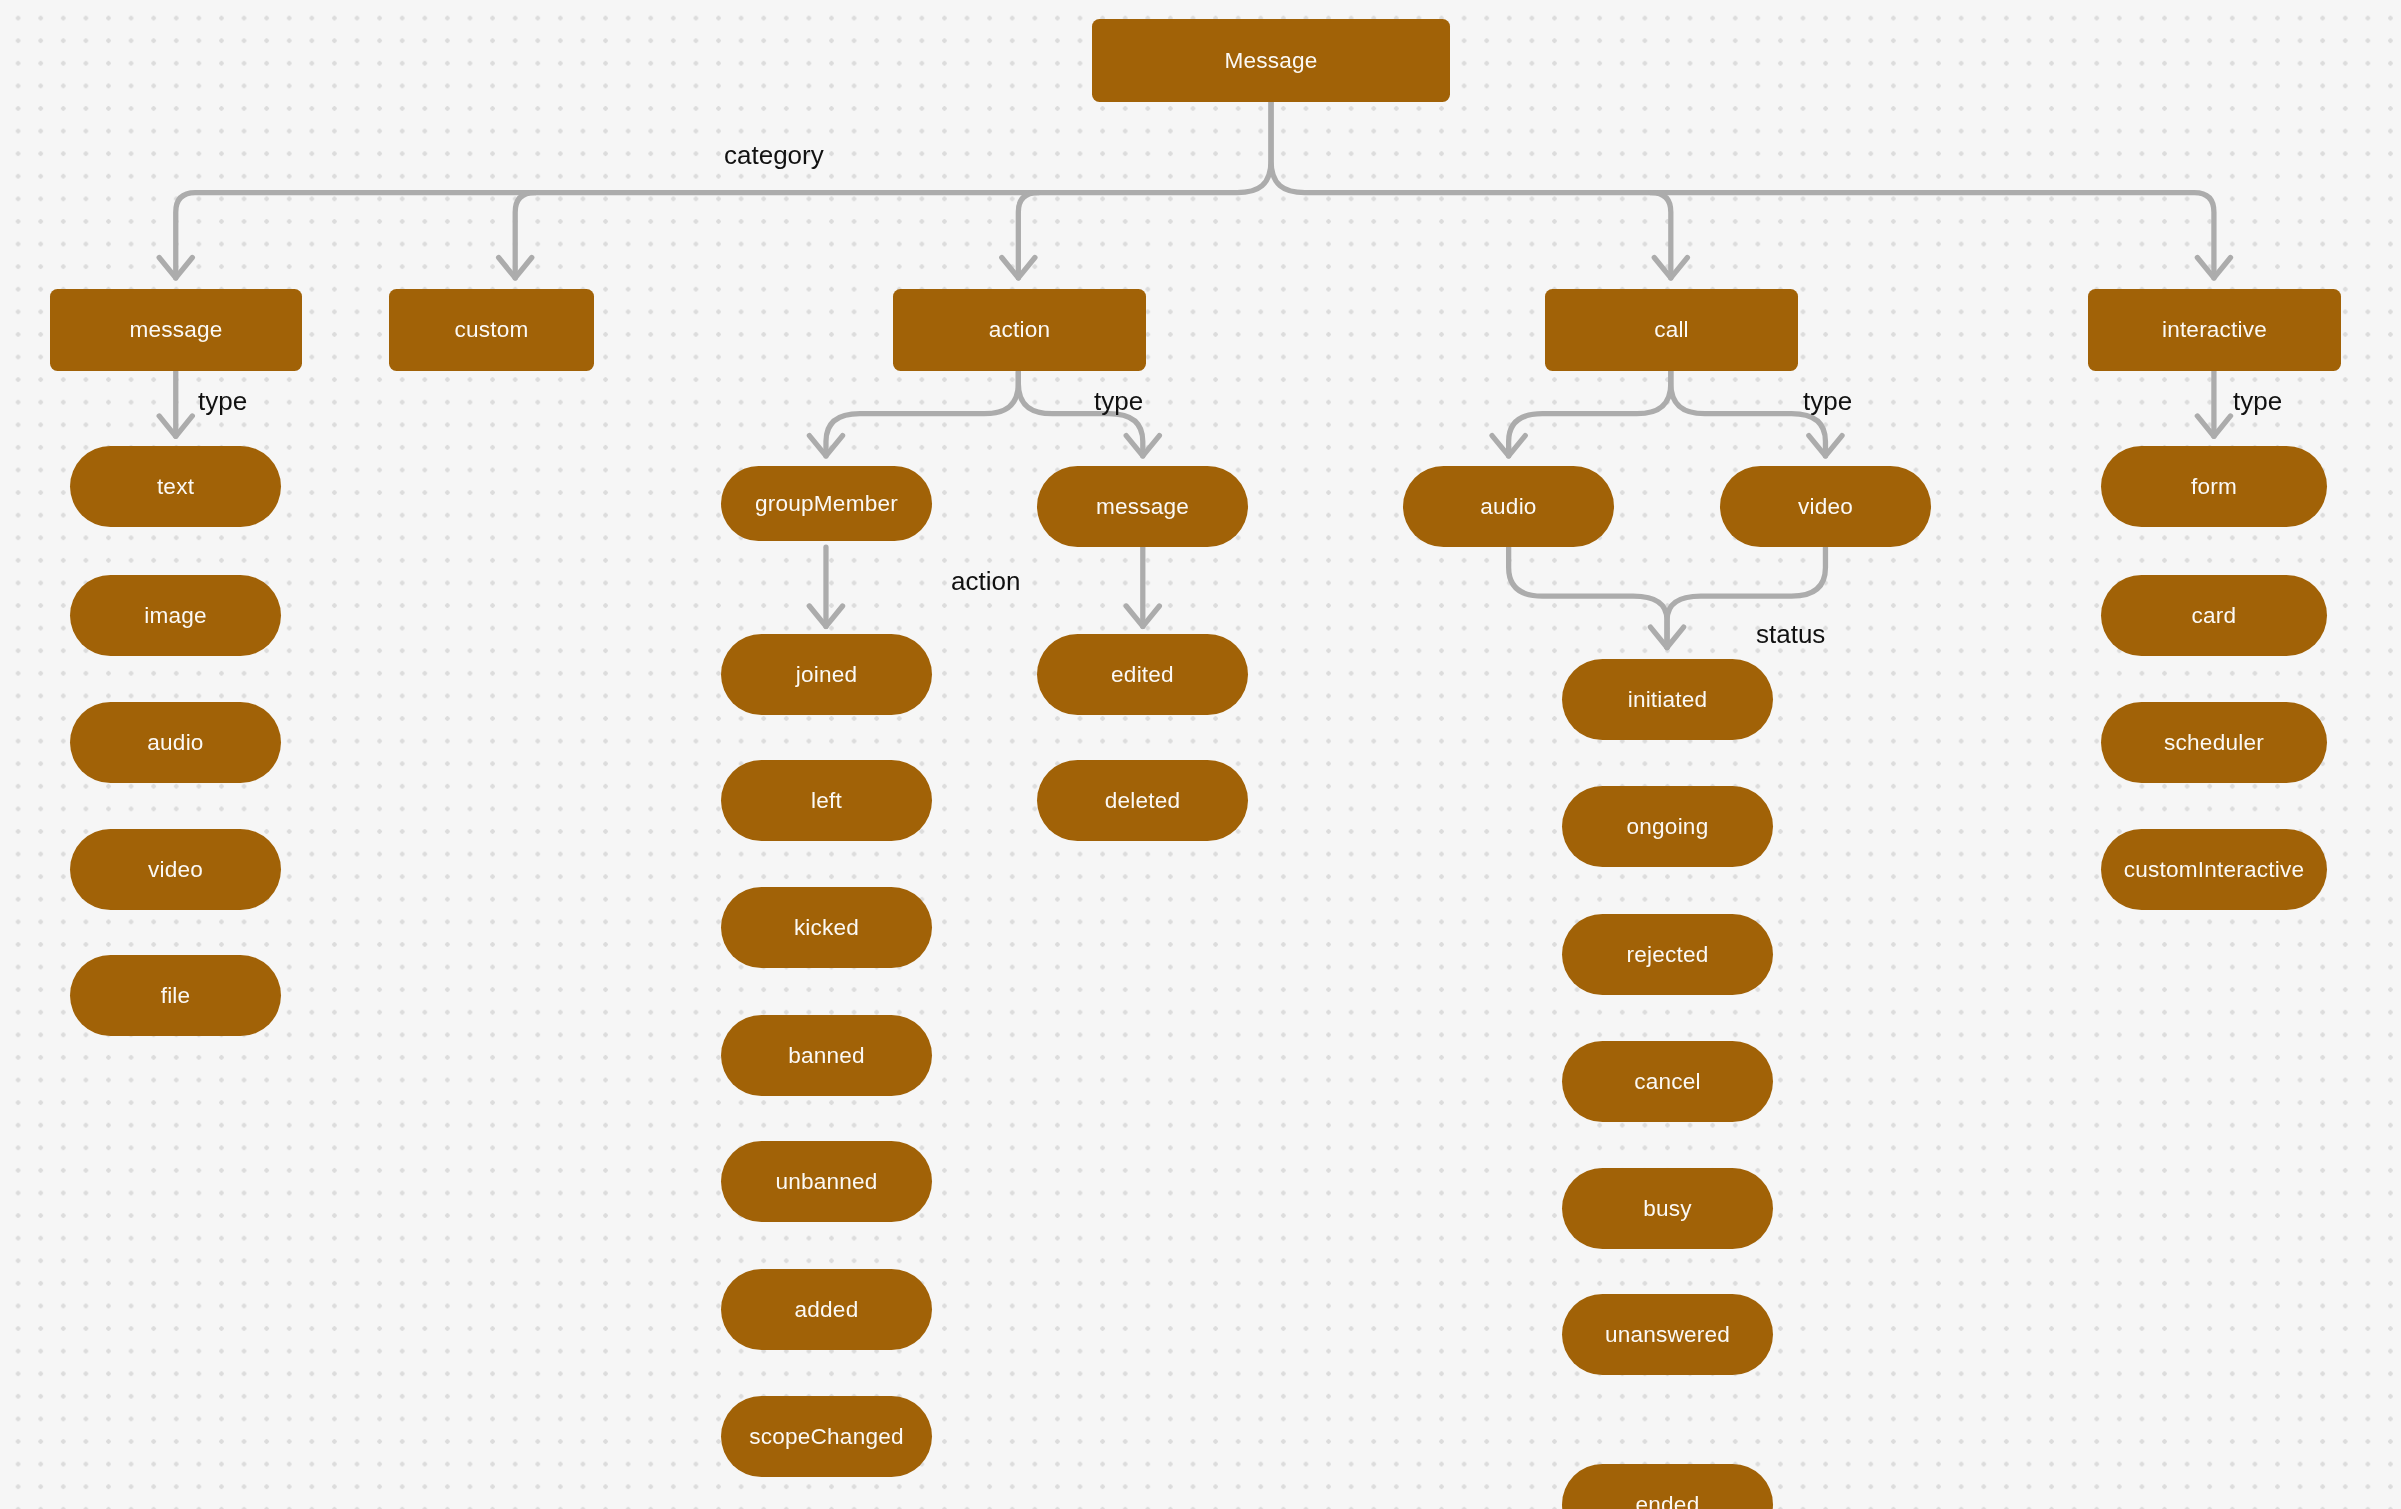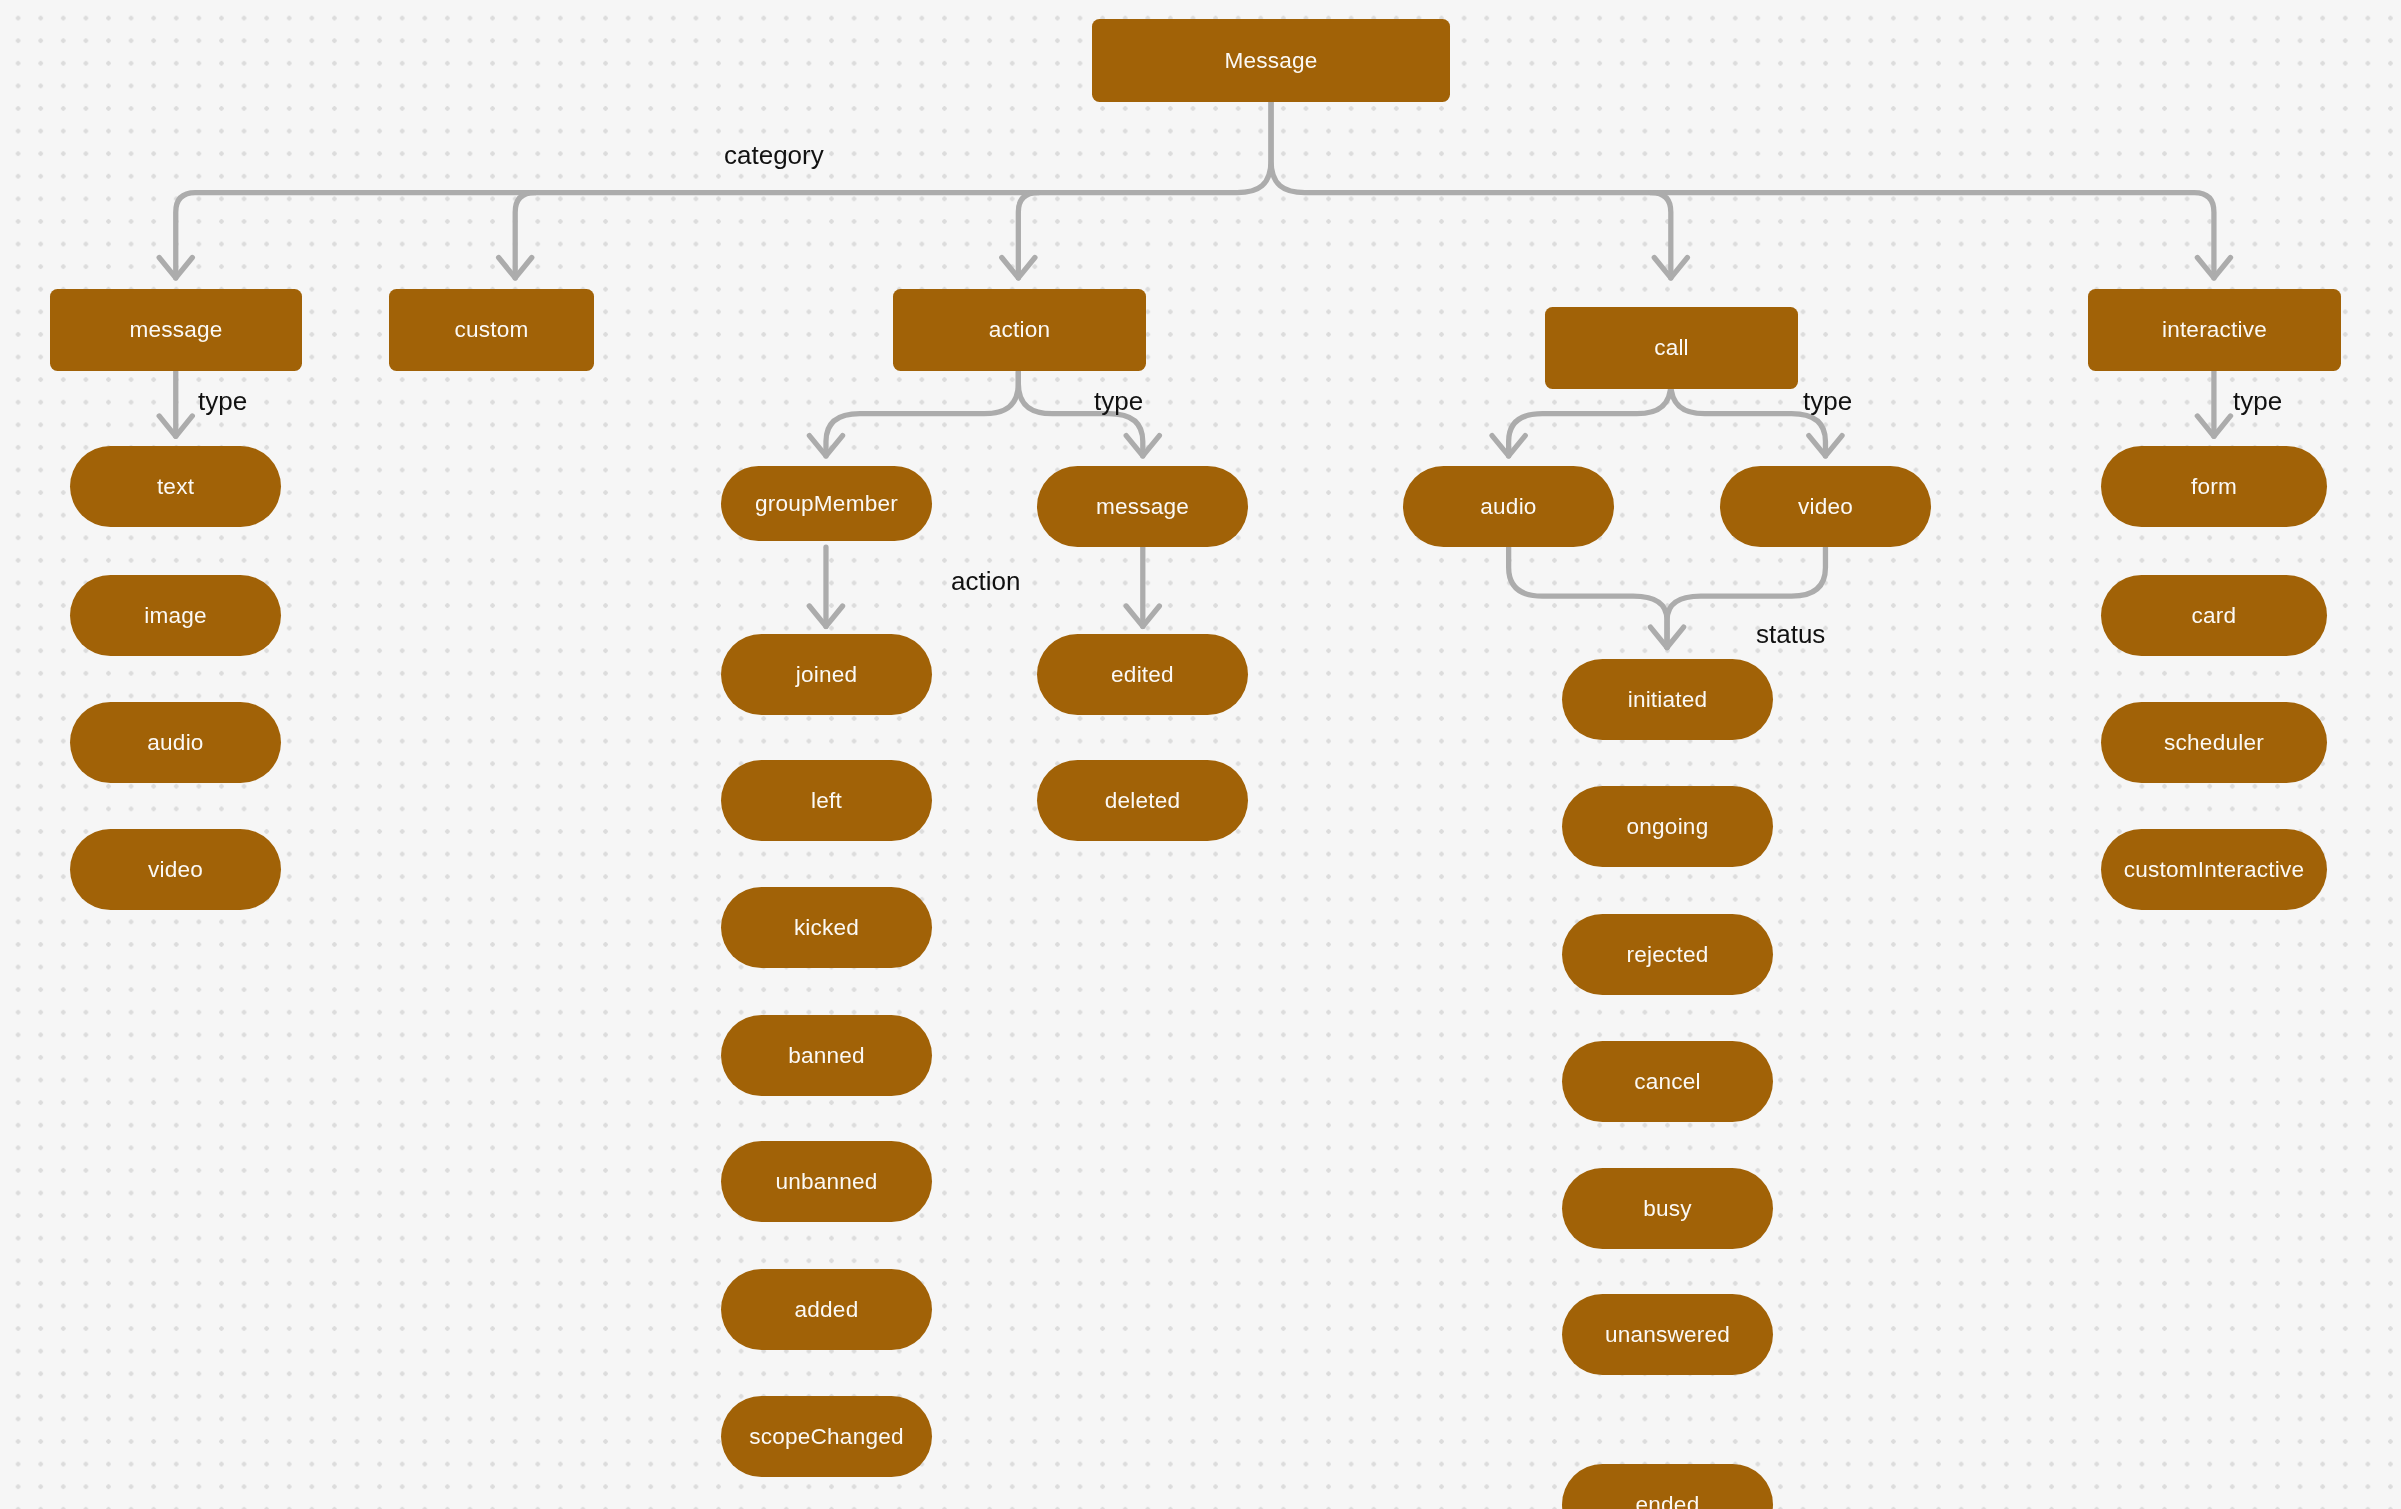--- a/index.html
+++ b/index.html
@@ -94,27 +94,28 @@
   <div class="edge-label" style="left:1803px;top:386px;">type</div>
   <div class="edge-label" style="left:2233px;top:386px;">type</div>
   <div class="edge-label" style="left:951px;top:566px;">action</div>
   <div class="edge-label" style="left:1756px;top:619px;">status</div>
 
   <div class="node rect" style="left:1092px;top:19px;width:358px;height:83px;">Message</div>
 
   <div class="node rect" style="left:50px;top:289px;width:252px;height:82px;">message</div>
   <div class="node rect" style="left:389px;top:289px;width:205px;height:82px;">custom</div>
   <div class="node rect" style="left:893px;top:289px;width:253px;height:82px;">action</div>
-  <div class="node rect" style="left:1545px;top:307px;width:253px;height:82px;">call</div>
+  <div class="node rect" style="left:1545px;top:289px;width:253px;height:82px;">call</div>
   <div class="node rect" style="left:2088px;top:289px;width:253px;height:82px;">interactive</div>
 
   <div class="node pill" style="left:70px;top:446px;width:211px;height:81px;">text</div>
   <div class="node pill" style="left:70px;top:575px;width:211px;height:81px;">image</div>
   <div class="node pill" style="left:70px;top:702px;width:211px;height:81px;">audio</div>
   <div class="node pill" style="left:70px;top:829px;width:211px;height:81px;">video</div>
+  <div class="node pill" style="left:70px;top:955px;width:211px;height:81px;">file</div>
 
   <div class="node pill" style="left:721px;top:466px;width:211px;height:75px;">groupMember</div>
   <div class="node pill" style="left:1037px;top:466px;width:211px;height:81px;">message</div>
 
   <div class="node pill" style="left:721px;top:634px;width:211px;height:81px;">joined</div>
   <div class="node pill" style="left:721px;top:760px;width:211px;height:81px;">left</div>
   <div class="node pill" style="left:721px;top:887px;width:211px;height:81px;">kicked</div>
   <div class="node pill" style="left:721px;top:1015px;width:211px;height:81px;">banned</div>
   <div class="node pill" style="left:721px;top:1141px;width:211px;height:81px;">unbanned</div>
   <div class="node pill" style="left:721px;top:1269px;width:211px;height:81px;">added</div>

